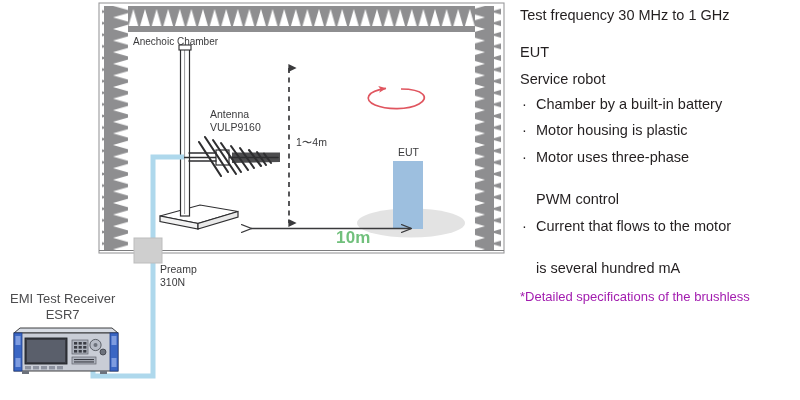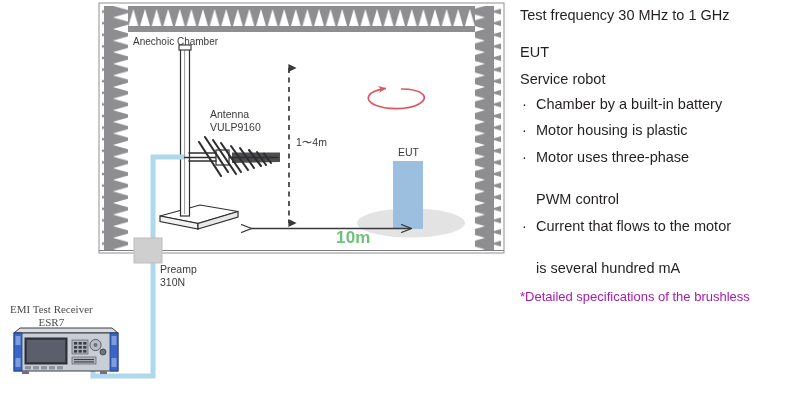--- a/index.html
+++ b/index.html
@@ -62,21 +62,21 @@
     color: #3a3a3c;
     white-space: nowrap;
   }
   .lbl-chamber { left: 133px; top: 36px; font-size: 10px; }
   .lbl-antenna { left: 210px; top: 108px; text-align: left; }
   .lbl-table   { left: 348px; top: 62px; color: #4d4d4f; }
   .lbl-eut     { left: 398px; top: 146px; font-size: 10.5px; }
   .lbl-h       { left: 296px; top: 136px; font-size: 10.5px; }
   .lbl-10m     { left: 300px; top: 228px; font-size: 17px; font-weight: bold; color: #71c07c; letter-spacing: .2px; margin-left: 36px; }
   .lbl-preamp  { left: 160px; top: 263px; }
-  .lbl-emi     { left: 10px;  top: 303px; font-size: 11px; color: #4d4d4f; font-family: Liberation Serif, serif; }
+  .lbl-emi     { left: 10px;  top: 291px; font-size: 13px; color: #4d4d4f; }
   .lbl-emi .l2 { display: block; text-align: center; }
 </style>
 </head>
 <body>
 
 <div id="stage">
 
   <svg width="800" height="400" viewBox="0 0 800 400" style="position:absolute;left:0;top:0;">
     <defs>
 

